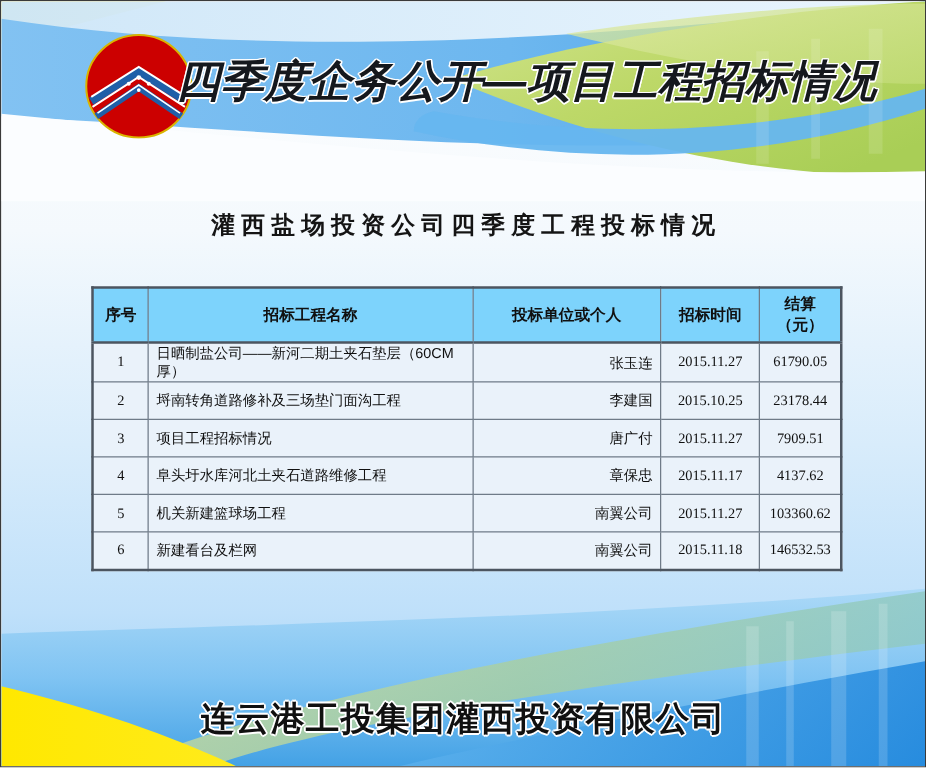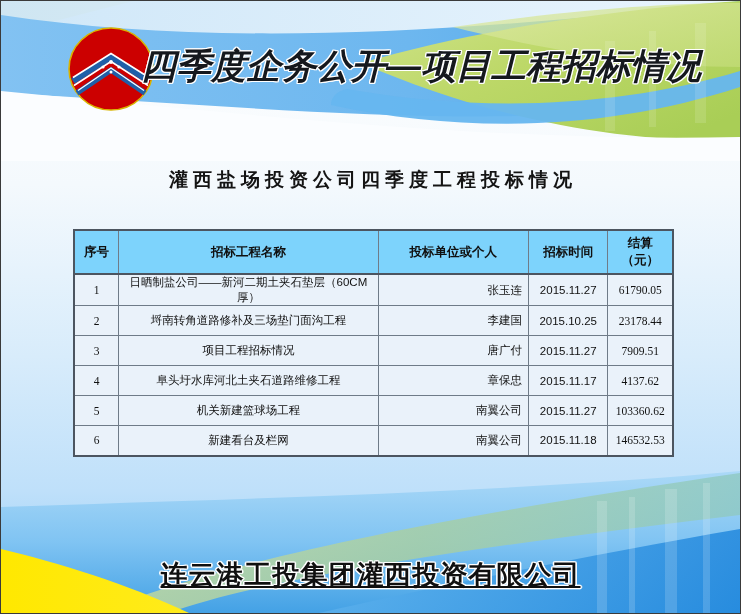--- a/index.html
+++ b/index.html
@@ -74,39 +74,38 @@
   }
   #bid-table thead th{
     height:44px;
     font-weight:bold;
     font-size:12.5px;
     background:#7dd3fc;
     text-align:center;
     border-bottom:2px solid #4c5560;
   }
   .c-no{width:44px;text-align:center;}
-  .c-name{width:255px;text-align:center;}
+  .c-name{width:255px;text-align:left;}
   .c-bidder{width:148px;text-align:right;}
-  .c-date{width:78px;text-align:center;font-family:Liberation Sans, sans-serif;}
+  .c-date{width:78px;text-align:center;font-family:Liberation Serif, serif;}
   .c-amt{width:64px;text-align:center;font-family:"Liberation Serif","DejaVu Serif",serif;}
   td.c-no{font-family:"Liberation Serif","DejaVu Serif",serif;}
 
   
   #footer-title{
     position:absolute;left:0;top:556px;width:739px;
     text-align:center;
     font-size:27px;
     font-weight:bold;
     color:#101010;
     letter-spacing:1px;
     white-space:nowrap;
     text-shadow:
       1.4px 0 0 #fff, -1.4px 0 0 #fff, 0 1.4px 0 #fff, 0 -1.4px 0 #fff,
       1px 1px 0 #fff, -1px 1px 0 #fff, 1px -1px 0 #fff, -1px -1px 0 #fff;
-    text-decoration: underline;
   }
 </style>
 </head>
 <body>
 
 <div id="poster">
 
   <div class="layer">
     <svg viewBox="0 0 739 612" preserveAspectRatio="none" xmlns="http://www.w3.org/2000/svg">
       <defs>

